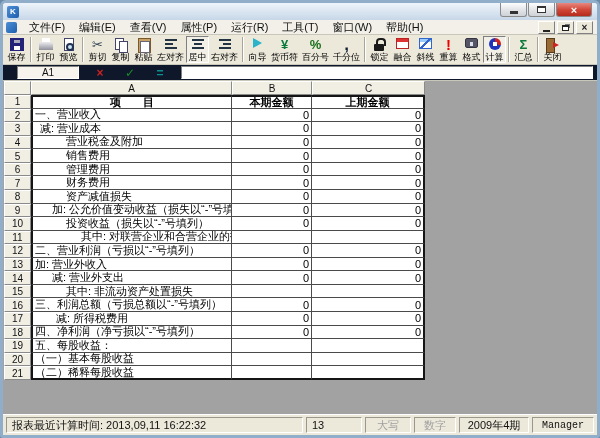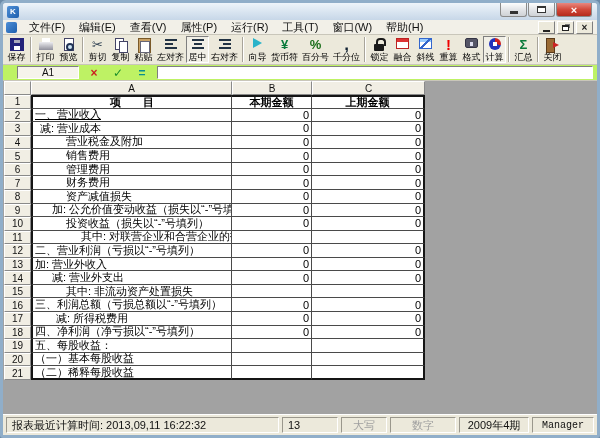--- a/index.html
+++ b/index.html
@@ -58,21 +58,21 @@
   .i-lock-icon::after{content:"";position:absolute;left:2px;top:6px;width:10px;height:7px;background:#1a1a1a;border-radius:1px;}
   .i-merge-icon{width:13px;height:11px;border:1px solid #b22;background:linear-gradient(#d33,#d33) 0 0/13px 3px no-repeat,#fff;}
   .i-slash-icon{width:13px;height:11px;border:1px solid #36c;background:linear-gradient(135deg,transparent 44%,#36c 44% 56%,transparent 56%),linear-gradient(#9cf,#9cf) 0 0/13px 3px no-repeat,#fff;}
   .i-recalc-icon{color:#e00;font-size:15px;}
   .i-format-icon{width:13px;height:10px;background:radial-gradient(circle at 50% 60%,#dde 0 2px,#556 2px);border:1px solid #334;border-radius:2px;}
   .i-calc-icon{width:12px;height:12px;border-radius:50%;background:radial-gradient(circle at 50% 50%,#fff 0 2.5px,transparent 2.5px),conic-gradient(#c22 0 100deg,#23b 100deg 360deg);}
   .i-summary-icon{color:#0a7a3a;font-size:13px;}
   .i-exit-icon::before{content:"";position:absolute;left:1px;top:0;width:7px;height:13px;background:#9a6a33;border:1px solid #5a3a1a;}
   .i-exit-icon::after{content:"";position:absolute;left:8px;top:4px;width:0;height:0;border:3px solid transparent;border-left:6px solid #c22;}
   
-  .formulabar{height:16px;flex:0 0 16px;display:flex;align-items:flex-start;background:#bef264;border-bottom:1px solid #c9c6ba;padding:1px 4px 1px 14px;gap:6px;}
+  .formulabar{height:16px;flex:0 0 16px;display:flex;align-items:flex-start;background:#0f172a;border-bottom:1px solid #c9c6ba;padding:1px 4px 1px 14px;gap:12px;}
   .cellref{width:62px;height:13px;background:#f6f4ec;border:1px solid;border-color:#7f7f7f #fff #fff #7f7f7f;
            font-size:10px;display:flex;align-items:center;justify-content:center;color:#111;}
   .fx{width:18px;height:13px;display:flex;align-items:center;justify-content:center;font-size:12px;font-weight:bold;}
   .fx-cancel{color:#c22;} .fx-ok{color:#1a8f2a;} .fx-eq{color:#0a8f8f;}
   .formula-input{flex:1;height:13px;border:1px solid;border-color:#7f7f7f #fff #fff #7f7f7f;background:#fff;font-size:10px;padding:0 2px;outline:none;font-family:inherit;}
   
   .workspace{flex:1;background:#a2a2a2;position:relative;overflow:hidden;}
   .sheet{position:absolute;left:1px;top:0;display:grid;grid-template-columns:27px 201px 80px 113px;grid-template-rows:14px repeat(21,13.57px);background:#a2a2a2;}
   .hdr{background:#f1eee4;border:1px solid;border-color:#fff #8a8a8a #8a8a8a #fff;font-size:10px;color:#111;
        display:flex;align-items:center;justify-content:center;overflow:hidden;}
@@ -80,21 +80,21 @@
         display:flex;align-items:center;white-space:nowrap;overflow:hidden;padding:0 2px;}
   .cell.num{justify-content:flex-end;}
   .cell.hc{justify-content:center;font-weight:bold;}
   .e-l{border-left:2px solid #151515;} .e-r{border-right:2px solid #151515;}
   .e-t{border-top:2px solid #151515;} .e-b{border-bottom:2px solid #151515;}
   
   .statusbar{height:21px;flex:0 0 21px;background:#ece9db;border-top:1px solid #fff;display:flex;align-items:center;padding:2px 3px;gap:3px;}
   .sb-panel{height:16px;border:1px solid;border-color:#9a978c #fff #fff #9a978c;font-size:11px;color:#111;
             display:flex;align-items:center;padding:0 5px;white-space:nowrap;overflow:hidden;}
   .sb-time{flex:1;} .sb-count{width:56px;} .sb-upper{width:46px;justify-content:center;color:#a0a0a0;}
-  .sb-digit{width:66px;justify-content:center;color:#a0a0a0;} .sb-period{width:70px;justify-content:center;}
+  .sb-digit{width:42px;justify-content:center;color:#a0a0a0;} .sb-period{width:70px;justify-content:center;}
   .sb-user{width:62px;justify-content:center;font-family:"Liberation Mono","DejaVu Sans Mono",monospace;font-size:10px;}
 </style>
 </head>
 <body>
 
 <div class="window">
 
   <div class="titlebar">
     <div class="app-icon">K</div>
     <div class="win-controls">
@@ -240,21 +240,21 @@
     <div class="sheet" id="sheet">
         <div class="hdr"></div>
         <div class="hdr">A</div>
         <div class="hdr">B</div>
         <div class="hdr">C</div>
         <div class="hdr">1</div>
         <div class="cell e-l hc e-t">项　　目</div>
         <div class="cell hc e-t">本期金额</div>
         <div class="cell e-r hc e-t">上期金额</div>
         <div class="hdr">2</div>
-        <div class="cell e-l" style="padding-left: 2px; text-decoration: underline;">一、营业收入</div>
+        <div class="cell e-l" style="padding-left: 2px;">一、营业收入</div>
         <div class="cell num">0</div>
         <div class="cell e-r num">0</div>
         <div class="hdr">3</div>
         <div class="cell e-l" style="padding-left: 7px; text-align: right;">减: 营业成本</div>
         <div class="cell num">0</div>
         <div class="cell e-r num">0</div>
         <div class="hdr">4</div>
         <div class="cell e-l" style="padding-left: 33px;">营业税金及附加</div>
         <div class="cell num">0</div>
         <div class="cell e-r num">0</div>

